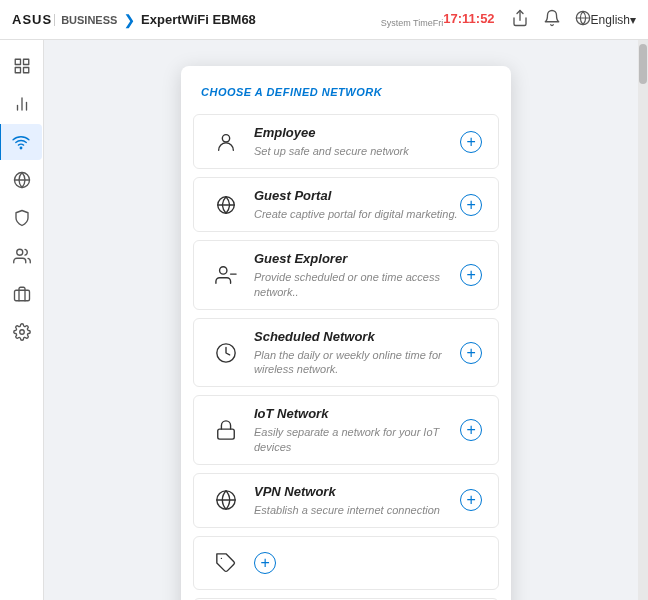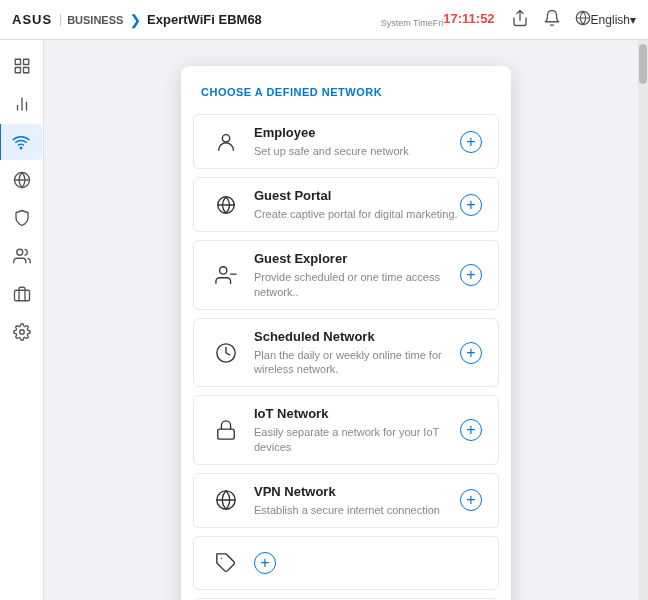--- a/index.html
+++ b/index.html
@@ -20,21 +20,20 @@
       display: flex;
       align-items: center;
       padding: 0 12px;
       border-bottom: 1px solid #e0e0e0;
       flex-shrink: 0;
       z-index: 10;
     }
     .topbar-logo {
       display: flex;
       align-items: center;
-      gap: 6px;
       font-weight: 700;
       font-size: 13px;
       color: #333;
     }
     .asus-logo {
       font-weight: 900;
       font-size: 13px;
       color: #1a1a1a;
       letter-spacing: 1px;
     }
@@ -92,20 +91,21 @@
       color: #333;
       cursor: pointer;
     }
     .lang-selector .globe-icon { font-size: 15px; color: #555; }
 
     
     .main-area {
       display: flex;
       flex: 1;
       overflow: hidden;
+      font-style: italic;
     }
 
     
     .sidebar {
       width: 44px;
       background: #fff;
       border-right: 1px solid #e0e0e0;
       display: flex;
       flex-direction: column;
       align-items: center;

